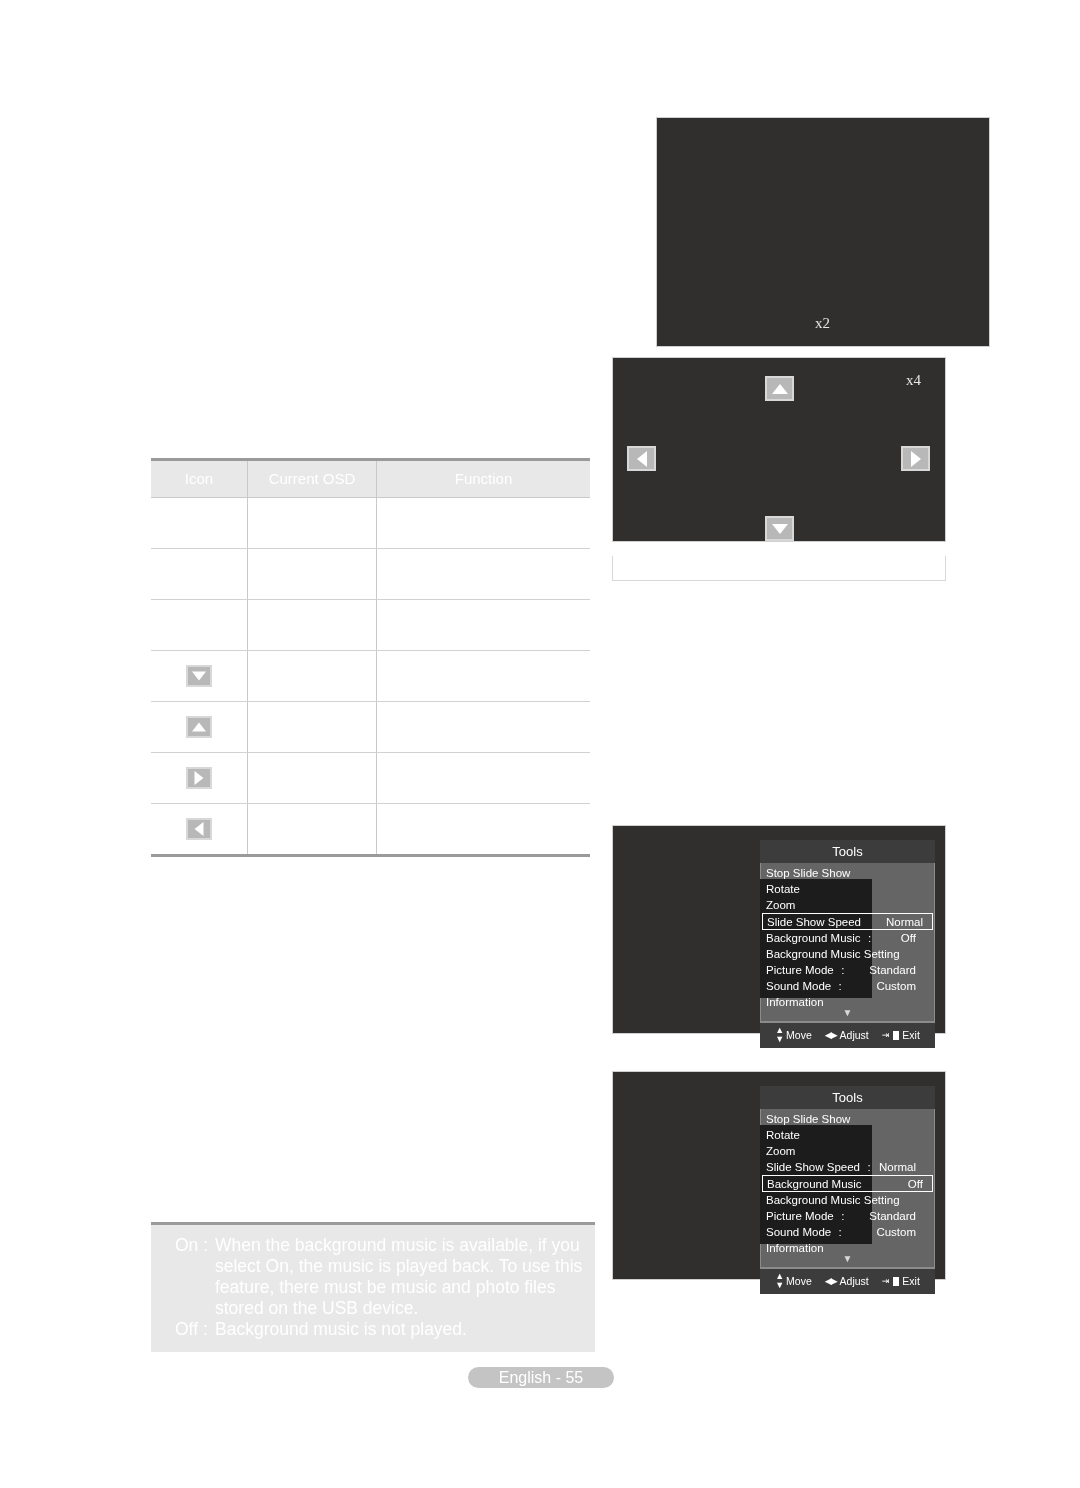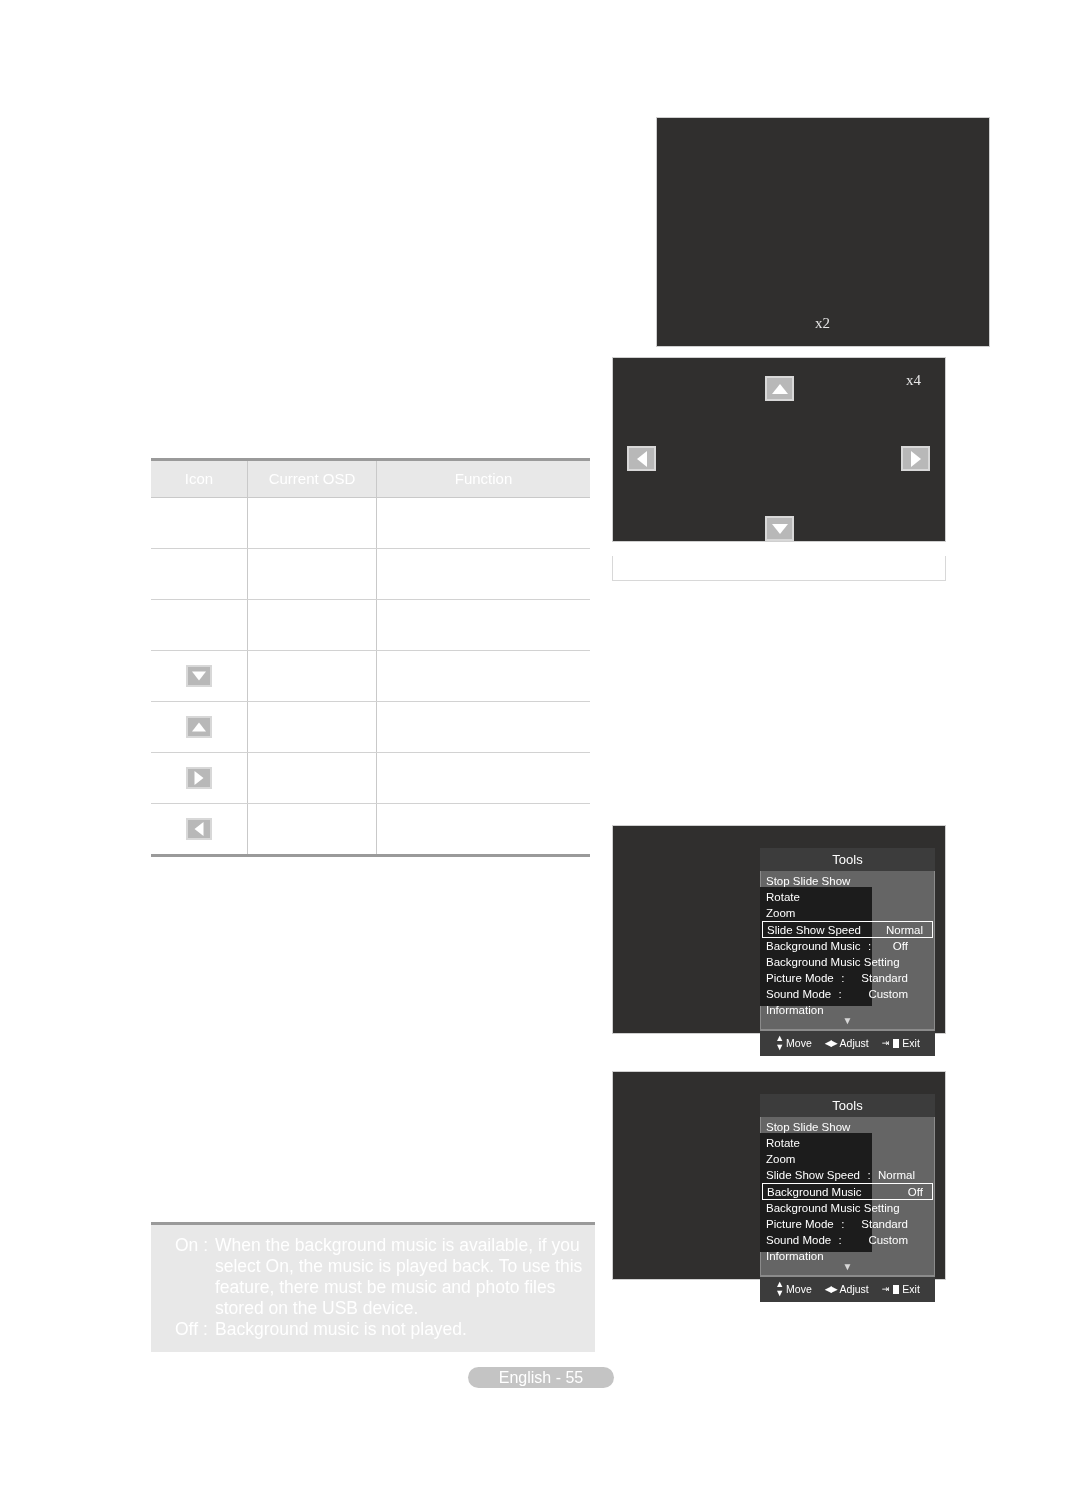--- a/index.html
+++ b/index.html
@@ -186,21 +186,21 @@
     background: #302f2e;
     border: 1px solid #cfcfcf;
     box-sizing: border-box;
   }
   #osd-1 { left: 612px; top: 825px; }
   #osd-2 { left: 612px; top: 1071px; }
 
   .osd-menu {
     position: absolute;
     left: 147px;
-    top: 22px;
+    top: 14px;
     width: 175px;
   }
   .osd-title {
     background: #3c3c3c;
     color: #ffffff;
     font-size: 13px;
     text-align: center;
     padding: 4px 0 4px 0;
   }
   .osd-body {
@@ -220,21 +220,21 @@
     z-index: 1;
   }
   .osd-item {
     position: relative;
     z-index: 2;
     display: flex;
     align-items: center;
     color: #ffffff;
     font-size: 11.5px;
     height: 16px;
-    padding: 0 20px 0 5px;
+    padding: 0 12px 0 5px;
     box-sizing: border-box;
     white-space: nowrap;
   }
   .osd-item .lbl { flex: 0 0 auto; }
   .osd-item .colon {
     width: 18px;
     text-align: center;
     flex: 0 0 auto;
   }
   .osd-item .val {

